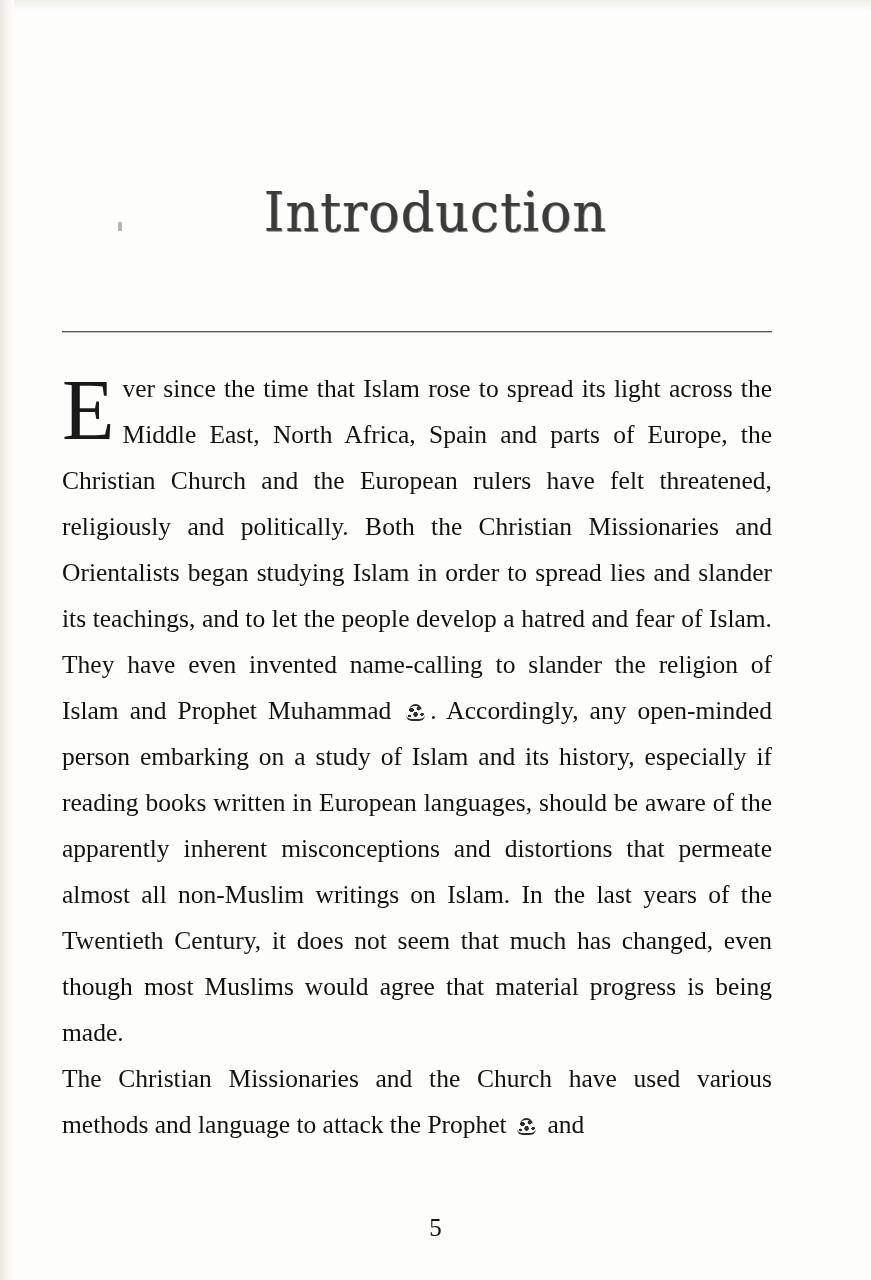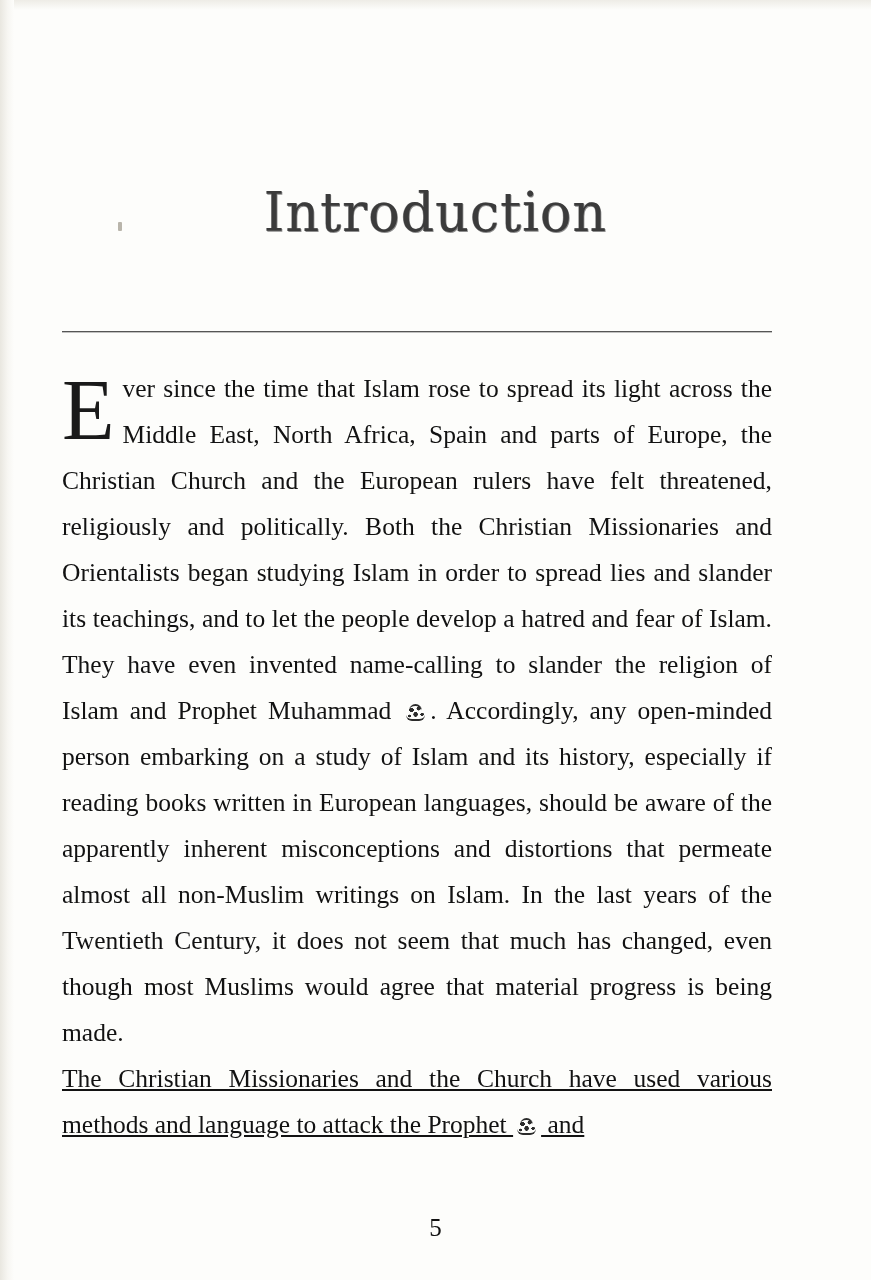--- a/index.html
+++ b/index.html
@@ -102,21 +102,20 @@
     line-height: 72px;
     padding: 6px 8px 0 0;
     margin-top: 2px;
     color: #1a1a1a;
     font-weight: 400;
   }
 
   .para-2 {
     margin: 0;
     text-align: justify;
-    text-decoration: underline;
   }
 
   
   .pbuh {
     display: inline-block;
     width: 22px;
     height: 20px;
     position: relative;
     vertical-align: -3px;
     margin: 0 3px;

